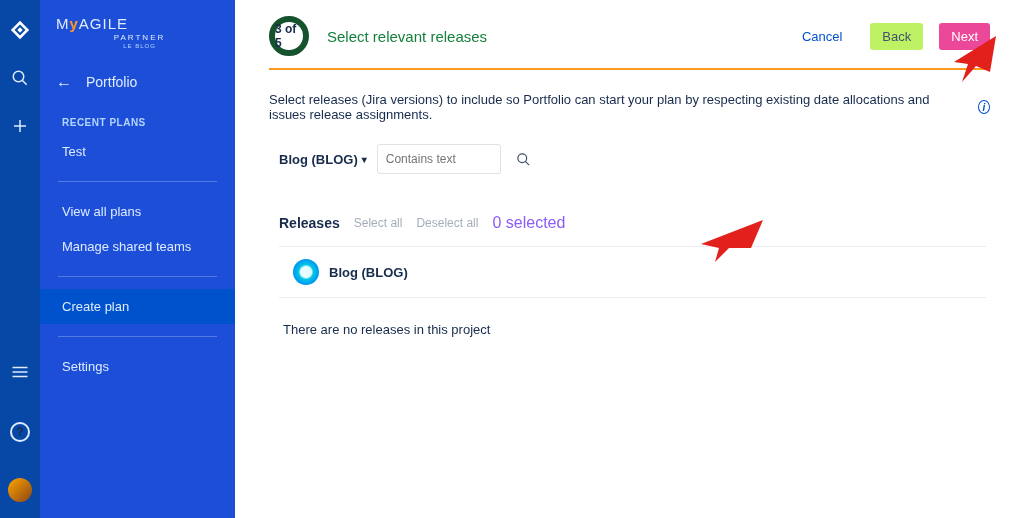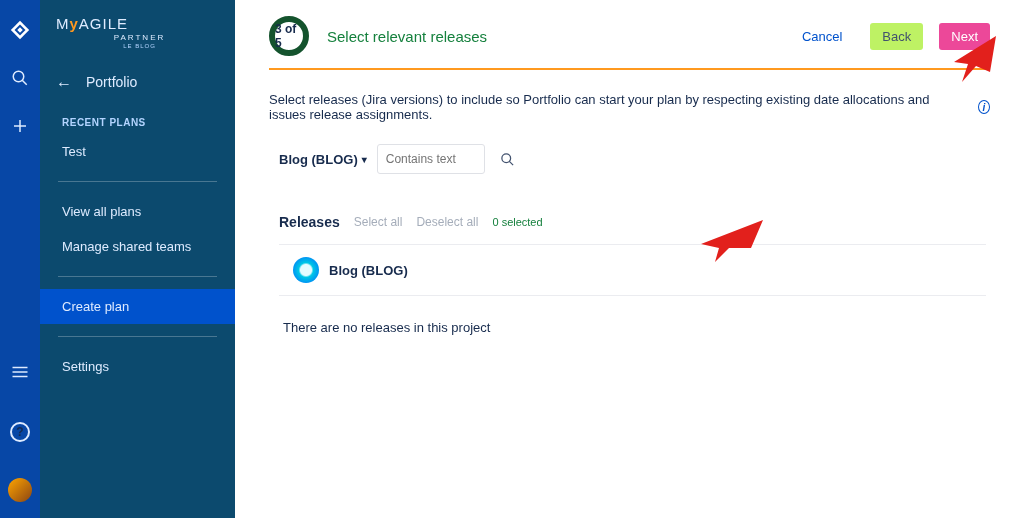--- a/index.html
+++ b/index.html
@@ -7,21 +7,21 @@
     
     
     .app-rail { width: 40px; background: #0747A6; display: flex; flex-direction: column; align-items: center; padding-top: 18px; gap: 24px; }
     .app-rail .icon { color: #DEEBFF; width: 24px; height: 24px; display: flex; align-items: center; justify-content: center; cursor: pointer; }
     .app-rail .spacer { flex: 1; }
     .app-rail .avatar { width: 24px; height: 24px; border-radius: 50%; background: linear-gradient(135deg,#FFA500,#8B4513); margin-bottom: 16px; }
     .app-rail .help-icon { width:20px; height:20px; border:2px solid #DEEBFF; border-radius:50%; display:flex; align-items:center; justify-content:center; font-size:12px; font-weight:bold; margin-bottom:12px; cursor:pointer; }
     .menu-icon { margin-bottom:14px; cursor:pointer;}
 
     
-    .sidebar { width: 195px; background: #0c4a6e; color: #DEEBFF; display:flex; flex-direction:column; padding-top:14px; }
+    .sidebar { width: 195px; background: #1d4ed8; color: #DEEBFF; display:flex; flex-direction:column; padding-top:14px; }
     .logo { padding: 2px 12px 18px 16px; }
     .logo-text { font-size: 15px; letter-spacing: 1px; font-weight: 400; line-height:1; }
     .logo-text .my { font-weight:300; }
     .logo-text .agile { font-weight:400; }
     .logo-sub { font-size:8px; letter-spacing:2px; text-align:center; padding-top:2px; }
     .logo-mini { font-size:6px; letter-spacing:1px; text-align:center; padding-top:1px; color:#B3D4FF;}
     .crumb { display:flex; align-items:center; padding: 6px 16px 18px 16px; gap:14px;}
     .crumb-back { font-size:16px; cursor:pointer;}
     .crumb-title { font-size:14px; font-weight:500;}
     .section-label { font-size:10px; font-weight:700; letter-spacing:.5px; color:#B3D4FF; padding: 8px 16px 6px 22px; }
@@ -40,27 +40,27 @@
     .btn-subtle { background:#bef264; color:#42526E; }
     .btn-primary { background:#ec4899; color:#fff; }
     .underline-bar { height:2px; background:#FF991F; margin-top:12px; }
 
     .description { font-size:13px; color:#172B4D; margin-top:22px; display:flex; align-items:center; gap:20px;}
     .info-icon { width:14px; height:14px; border:1.5px solid #0052CC; border-radius:50%; display:inline-flex; align-items:center; justify-content:center; font-size:10px; color:#0052CC; font-weight:bold; font-style:italic; cursor:pointer;}
 
     .filter-row { display:flex; align-items:center; gap:10px; margin-top:22px; margin-left:10px;}
     .project-dd { font-size:13px; font-weight:700; display:flex; align-items:center; gap:4px; cursor:pointer;}
     .dd-arrow { font-size:10px; }
-    .filter-input { width:108px; height:30px; border:1px solid #DFE1E6; border-radius:3px; padding:0 8px; font-size:12px; color:#7A869A; }
+    .filter-input { width:124px; height:30px; border:1px solid #DFE1E6; border-radius:3px; padding:0 8px; font-size:12px; color:#7A869A; }
     .search-btn { width:26px; height:26px; display:flex; align-items:center; justify-content:center; color:#42526E; cursor:pointer; font-size:14px;}
 
     .releases-row { display:flex; align-items:center; gap:14px; margin-top:40px; margin-left:10px;}
     .releases-label { font-size:14px; font-weight:700; }
     .sel-btn { font-size:12px; color:#A5ADBA; cursor:default;}
-    .sel-count { font-size:11px; color:#15803d; }
+    .sel-count { font-size:16px; color:#8b5cf6; }
 
     .project-card { margin-top:14px; border-top:1px solid #EBECF0; border-bottom:1px solid #EBECF0; padding:12px 0 12px 14px; display:flex; align-items:center; gap:10px; margin-left:10px; margin-right:4px;}
     .proj-icon { width:26px; height:26px; border-radius:50%; background:radial-gradient(circle,#E6FCFF 30%, #00C7E6 40%, #0065FF 100%); flex-shrink:0;}
     .proj-name { font-size:13px; font-weight:700; }
 
     .empty-msg { font-size:13px; color:#172B4D; margin-top:24px; margin-left:14px; }
     .arrow-svg { position:absolute; }
   </style>
 </head>
 <body>

